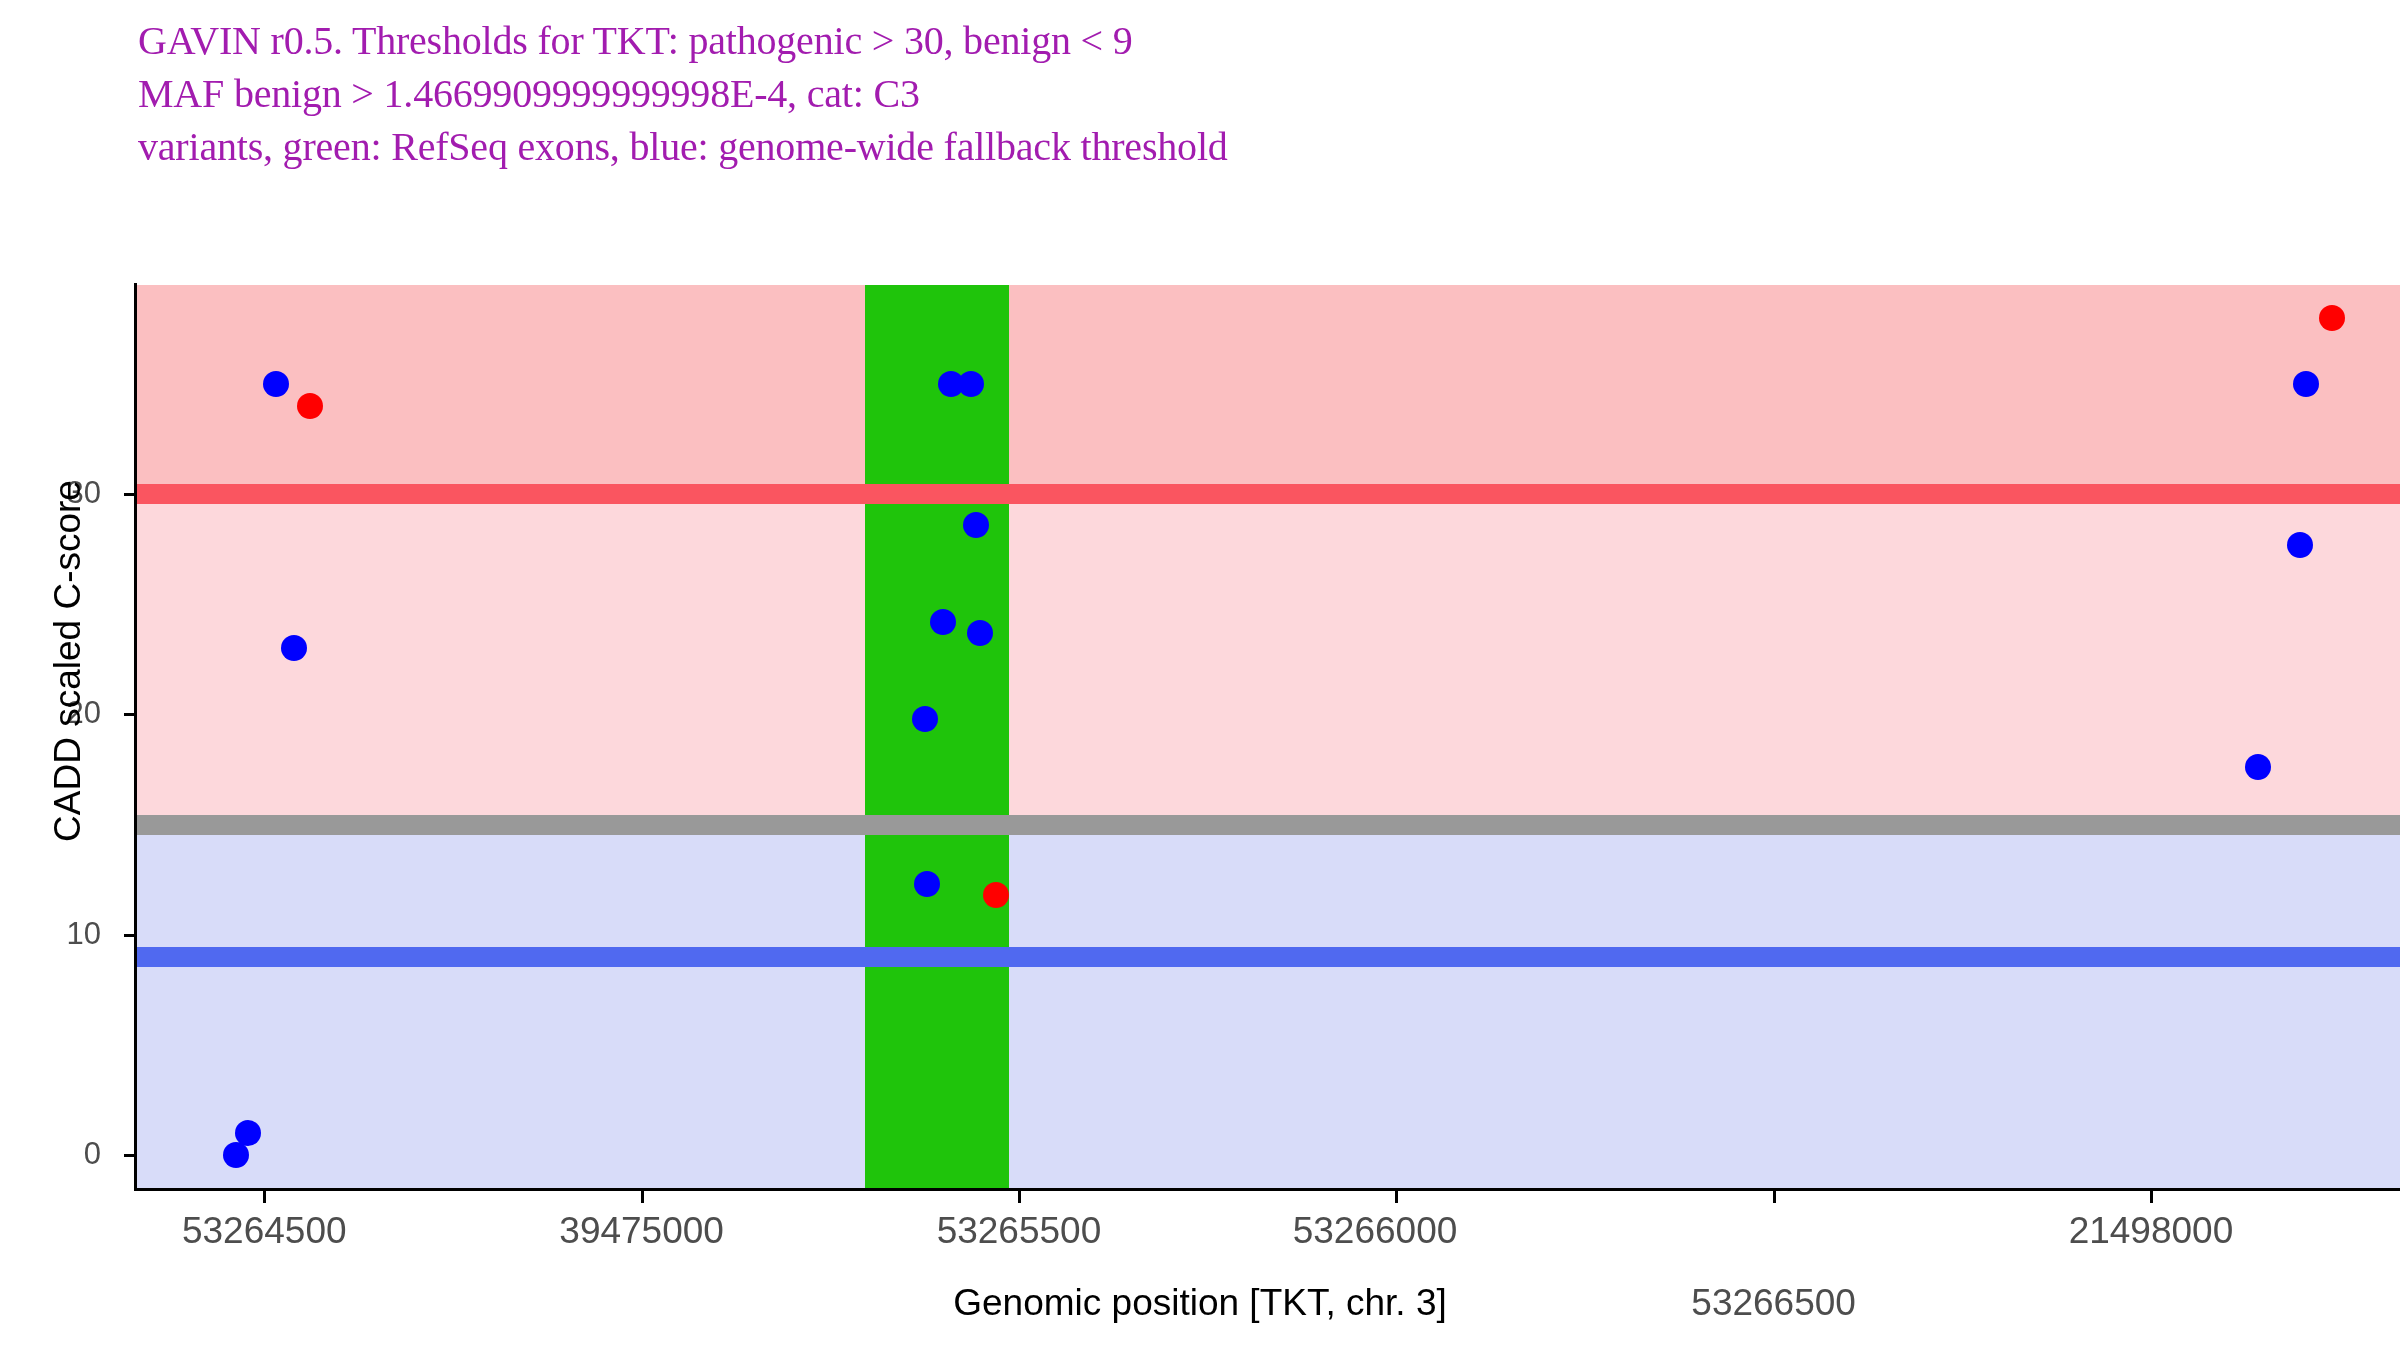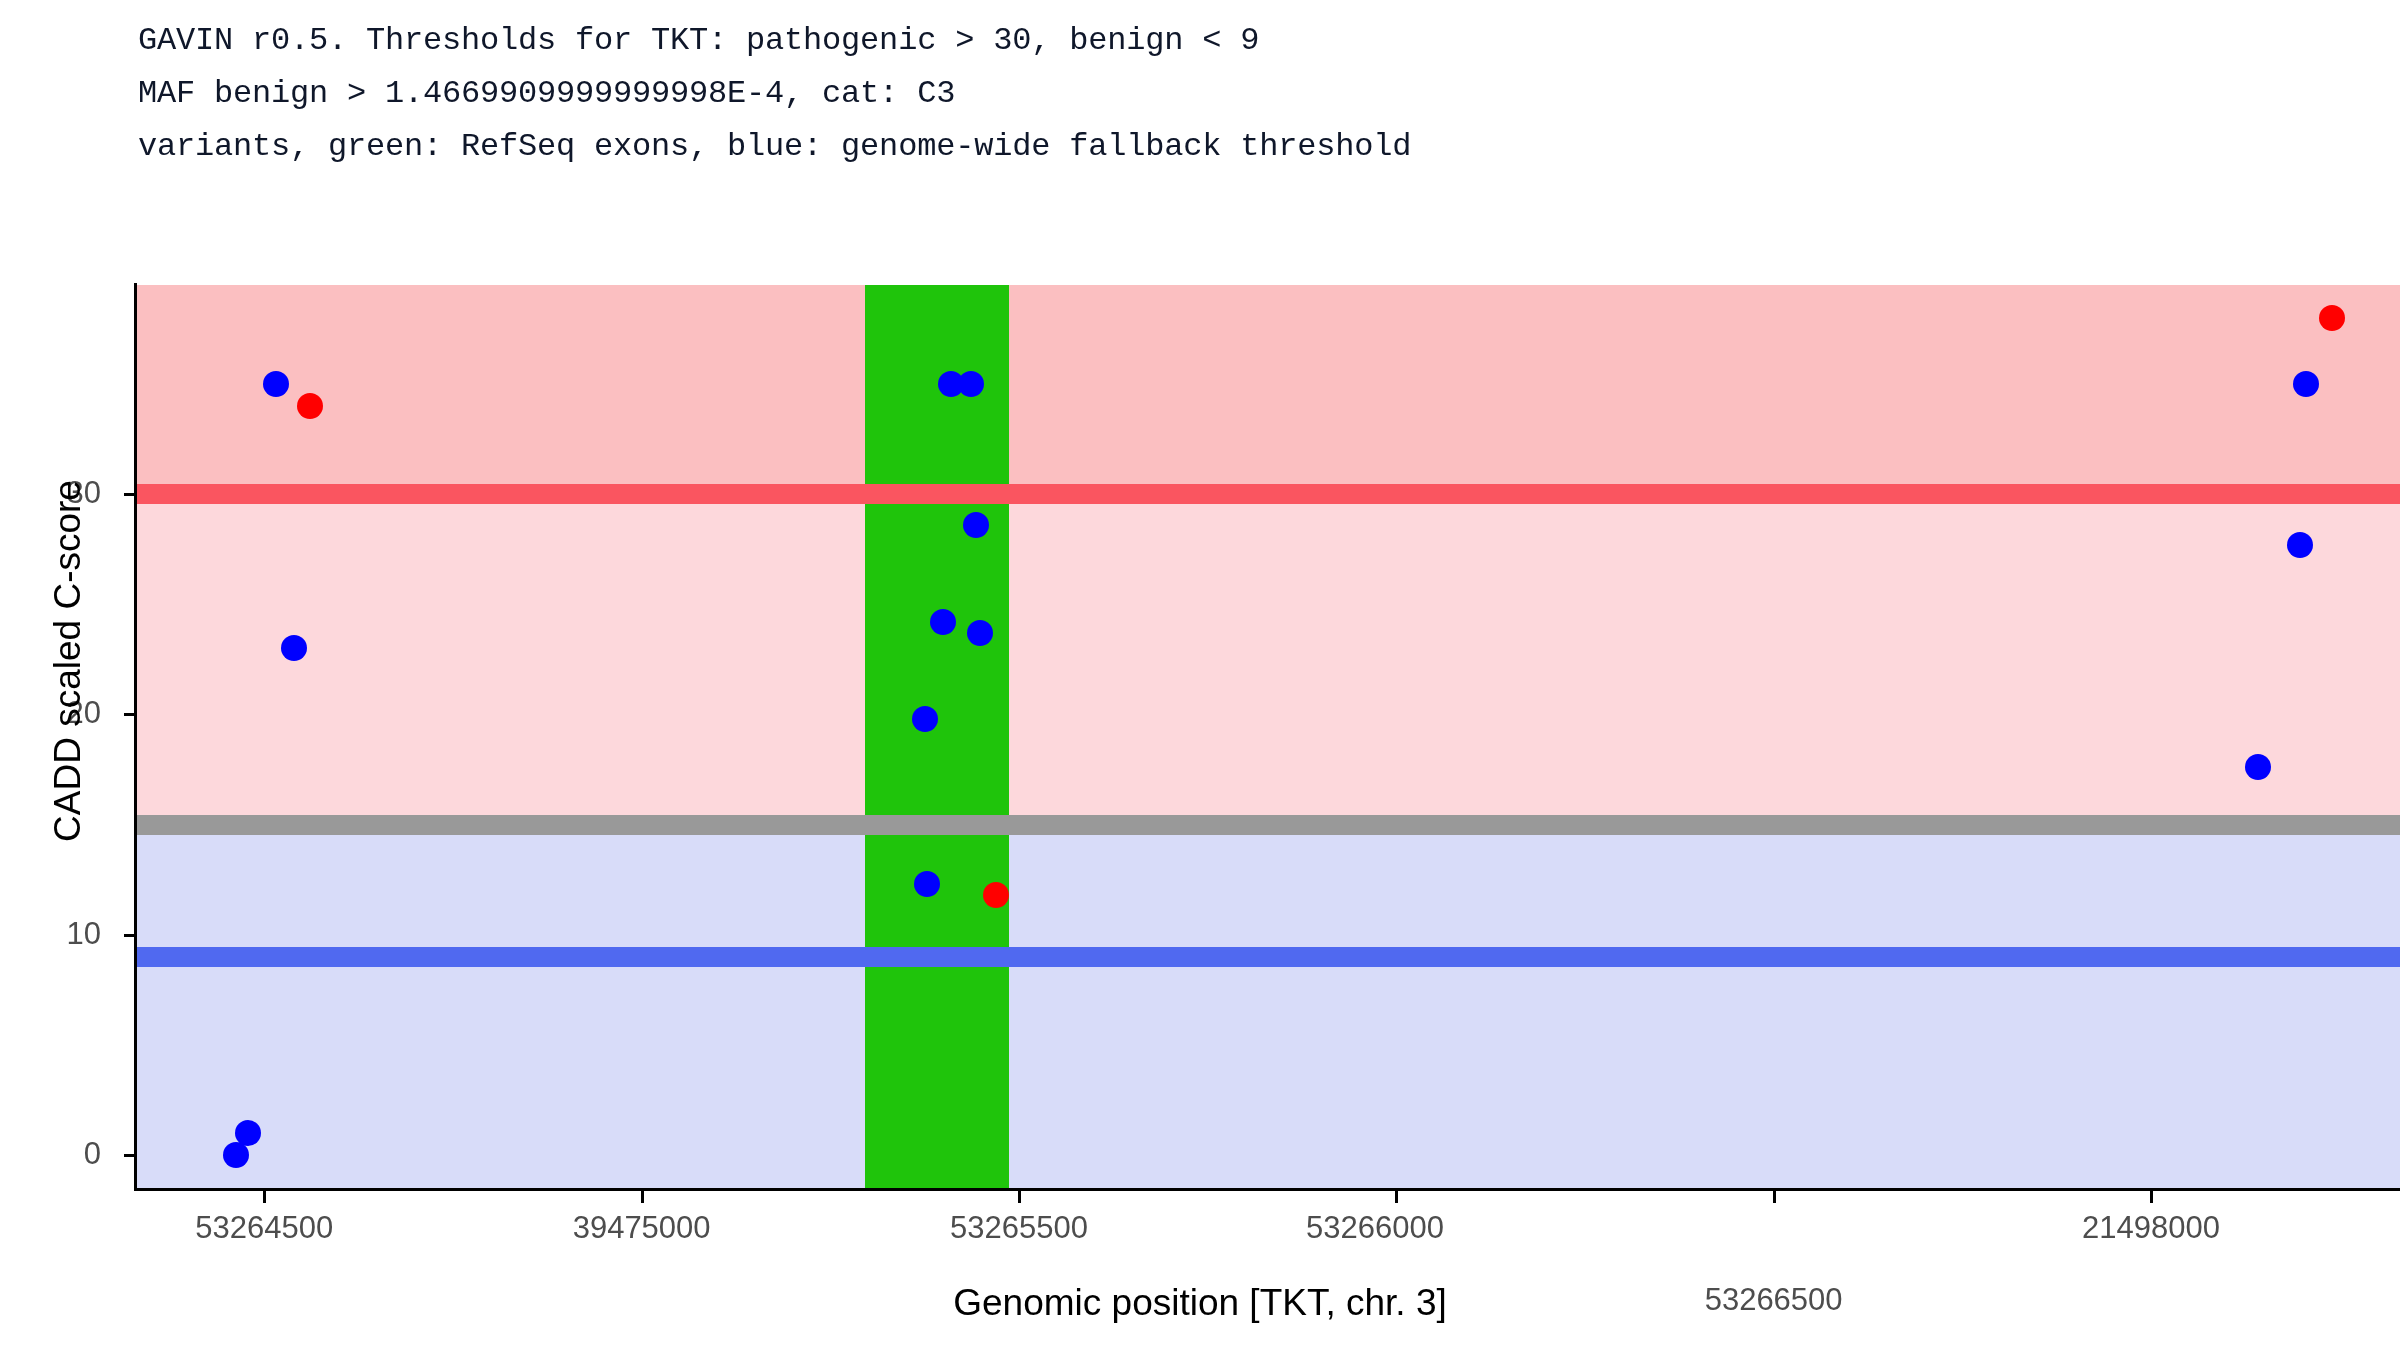--- a/index.html
+++ b/index.html
@@ -2,22 +2,22 @@
 <html><head>
 <meta charset="utf-8">
 <style>
   html,body{margin:0;padding:0;background:#ffffff;}
   body{width:2400px;height:1350px;font-family:"Liberation Sans",sans-serif;overflow:hidden;}
   #root{position:relative;width:2400px;height:1350px;background:#ffffff;}
 
   
   #title-block{position:absolute;left:138px;top:14px;width:2100px;}
   #title-block .tline{
-    font-size:32px;line-height:53px;color:#0f172a;white-space:pre;
-    font-family:Liberation Mono, monospace;letter-spacing:-0.2px;
+    font-size:40px;line-height:53px;color:#a21caf;white-space:pre;
+    font-family:Liberation Serif, serif;letter-spacing:-0.2px;
   }
 
   
   #panel{position:absolute;left:136px;top:285px;width:2264px;height:903px;overflow:hidden;background:#ffffff;}
 
   .hband{position:absolute;left:0;width:100%;}
   .hline{position:absolute;left:0;width:100%;}
   .exon{position:absolute;top:0;height:100%;background:#1fc40b;}
 
   .pt{position:absolute;border-radius:50%;}
@@ -26,21 +26,21 @@
 
   
   #yaxis-line{position:absolute;left:134px;top:283px;width:3px;height:907px;background:#000000;}
   #xaxis-line{position:absolute;left:134px;top:1188px;width:2266px;height:3px;background:#000000;}
 
   
   .ytick{position:absolute;width:11px;height:3px;background:#000000;}
   .ytlabel{position:absolute;font-size:31px;color:#4d4d4d;text-align:right;width:120px;
            font-family:"Liberation Sans",sans-serif;}
   .xtick{position:absolute;width:3px;height:12px;background:#000000;}
-  .xtlabel{position:absolute;font-size:31px;color:#4d4d4d;text-align:center;width:260px;
+  .xtlabel{position:absolute;font-size:37px;color:#4d4d4d;text-align:center;width:260px;
            font-family:"Liberation Sans",sans-serif;}
 
   #ylab{position:absolute;left:-322px;top:640px;width:780px;text-align:center;
         transform:rotate(-90deg);font-size:37px;color:#000000;
         font-family:"Liberation Sans",sans-serif;}
   #ylab-wrap{position:absolute;left:0;top:0;width:1px;height:1px;}
   #xlab{position:absolute;left:0;top:1282px;width:2400px;text-align:center;
         font-size:37px;color:#000000;font-family:"Liberation Sans",sans-serif;}
 </style>
 </head>

